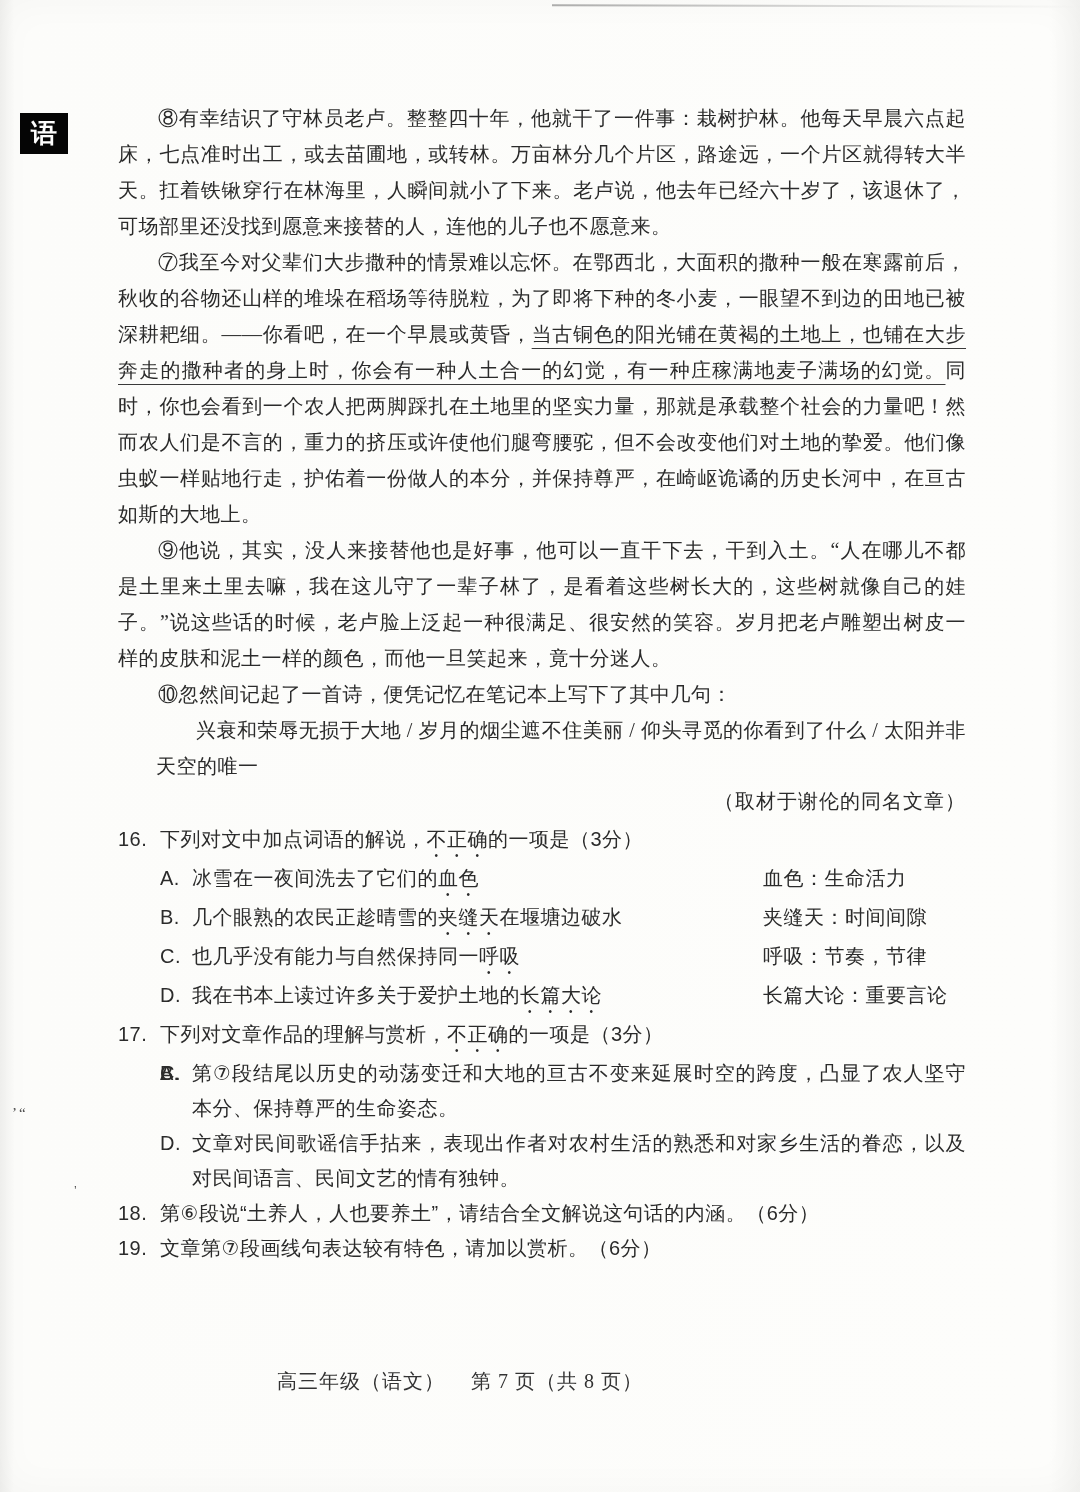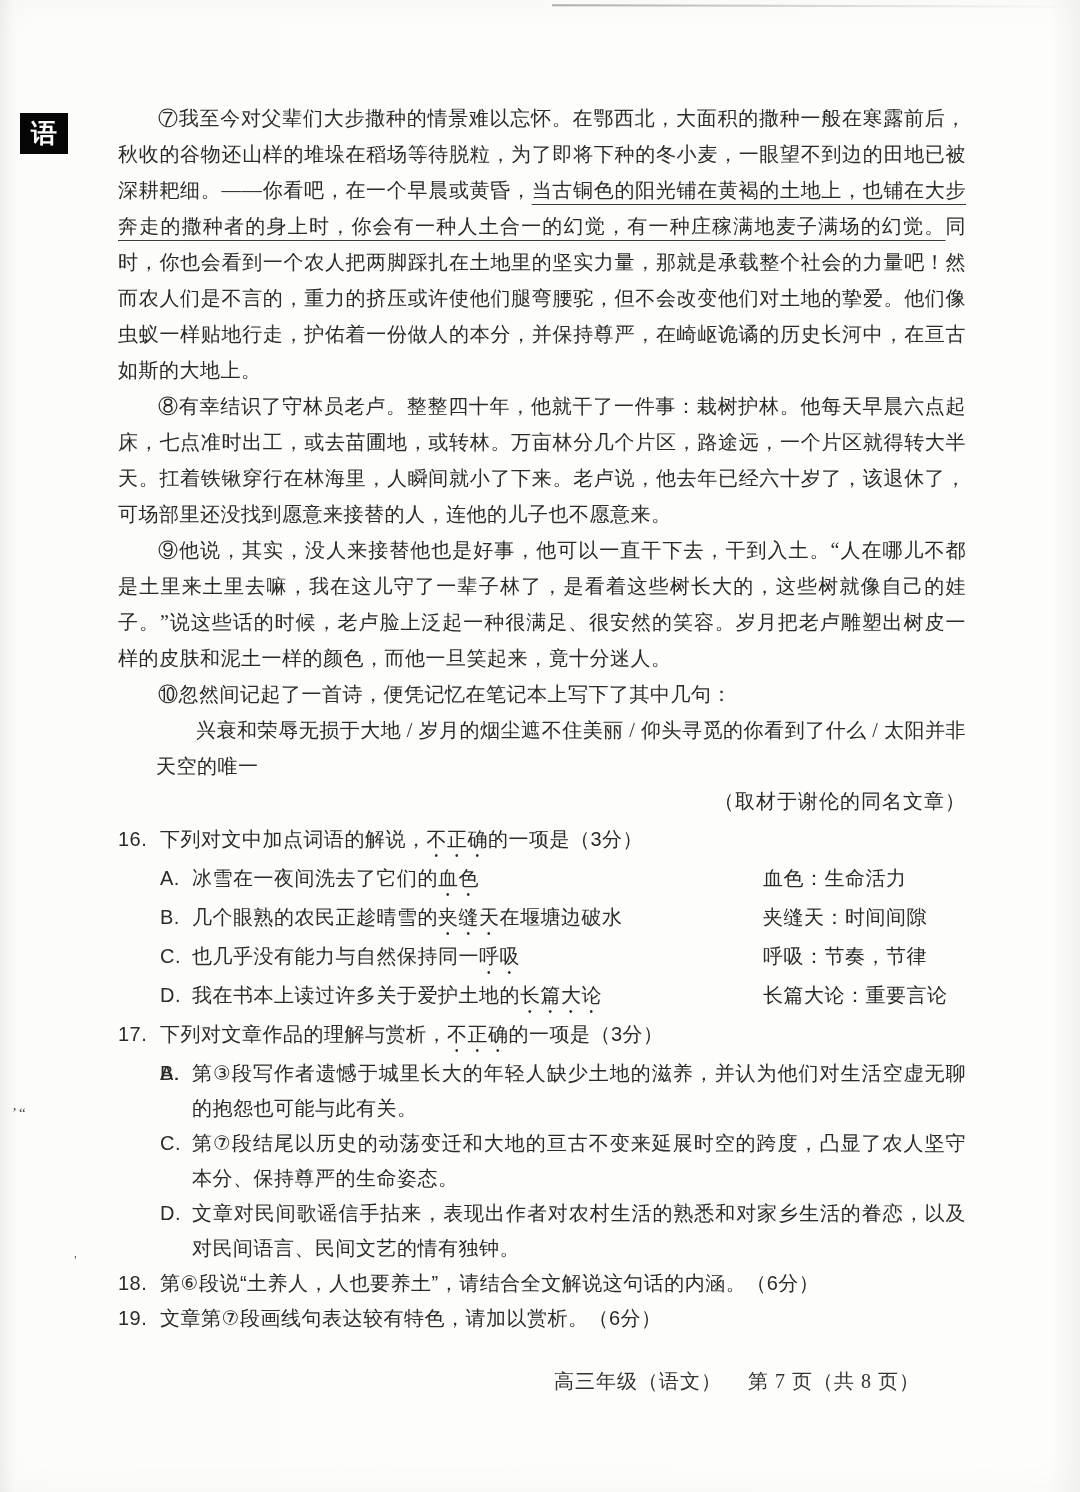--- a/index.html
+++ b/index.html
@@ -79,21 +79,21 @@
   .q16 .opt-row{padding-right:210px;} 
   .q-simple{position:relative;padding-left:42px;margin-top:0;}
   
   .artifact{position:absolute;color:#4a4a4a;font-size:15px;line-height:15px;}
   .artifact-b{left:12px;top:1106px;letter-spacing:2px;}
   .artifact-18{left:-44px;top:-12px;font-size:12px;}
   .q18wrap{position:relative;}
   
   .footer{
     position:absolute;left:0;top:1368px;width:920px;
-    text-align:right;
+    text-align:center;
     font-size:20px;letter-spacing:1px;
     color:#333;
   }
   .footer .gap{display:inline-block;width:26px;}
 </style>
 </head>
 <body>
 
 <div class="page">
 
@@ -101,22 +101,22 @@
 
   <div class="lang-tab">
     <span>语</span>
   </div>
 
   <div class="artifact artifact-b">’“</div>
 
   <div class="content">
 
     <div class="passage">
+      <p>⑧有幸结识了守林员老卢。整整四十年，他就干了一件事：栽树护林。他每天早晨六点起床，七点准时出工，或去苗圃地，或转林。万亩林分几个片区，路途远，一个片区就得转大半天。扛着铁锹穿行在林海里，人瞬间就小了下来。老卢说，他去年已经六十岁了，该退休了，可场部里还没找到愿意来接替的人，连他的儿子也不愿意来。</p>
       <p><span>⑦我至今对父辈们大步撒种的情景难以忘怀。在鄂西北，大面积的撒种一般在寒露前后，秋收的谷物还山样的堆垛在稻场等待脱粒，为了即将下种的冬小麦，一眼望不到边的田地已被深耕耙细。——你看吧，在一个早晨或黄昏，</span><span class="uline">当古铜色的阳光铺在黄褐的土地上，也铺在大步奔走的撒种者的身上时，你会有一种人土合一的幻觉，有一种庄稼满地麦子满场的幻觉。</span><span>同时，你也会看到一个农人把两脚踩扎在土地里的坚实力量，那就是承载整个社会的力量吧！然而农人们是不言的，重力的挤压或许使他们腿弯腰驼，但不会改变他们对土地的挚爱。他们像虫蚁一样贴地行走，护佑着一份做人的本分，并保持尊严，在崎岖诡谲的历史长河中，在亘古如斯的大地上。</span></p>
-      <p>⑧有幸结识了守林员老卢。整整四十年，他就干了一件事：栽树护林。他每天早晨六点起床，七点准时出工，或去苗圃地，或转林。万亩林分几个片区，路途远，一个片区就得转大半天。扛着铁锹穿行在林海里，人瞬间就小了下来。老卢说，他去年已经六十岁了，该退休了，可场部里还没找到愿意来接替的人，连他的儿子也不愿意来。</p>
       <p>⑨他说，其实，没人来接替他也是好事，他可以一直干下去，干到入土。“人在哪儿不都是土里来土里去嘛，我在这儿守了一辈子林了，是看着这些树长大的，这些树就像自己的娃子。”说这些话的时候，老卢脸上泛起一种很满足、很安然的笑容。岁月把老卢雕塑出树皮一样的皮肤和泥土一样的颜色，而他一旦笑起来，竟十分迷人。</p>
       <p>⑩忽然间记起了一首诗，便凭记忆在笔记本上写下了其中几句：</p>
       <div class="poem">兴衰和荣辱无损于大地 / 岁月的烟尘遮不住美丽 / 仰头寻觅的你看到了什么 / 太阳并非天空的唯一</div>
       <div class="attribution">（取材于谢伦的同名文章）</div>
     </div>
 
     <div class="questions">
 
       <div class="q16">
         <div class="q-stem">
@@ -141,21 +141,21 @@
       </div>
 
       <div class="q17">
         <div class="q-stem">
           <span class="q-num">17.</span><span>下列对文章作品的理解与赏析，</span><span class="em-dots">不正确</span><span>的一项是（3分）</span>
         </div>
         <div class="opt-row">
           <span class="opt-letter">A.</span>
         </div>
         <div class="opt-row">
-          <span class="opt-letter">B.</span><span>第③段写作者遗憾于城里长大的年轻人缺少土地的滋养，并认为他们对生活空虚无聊的抱怨也可能与此有关。</span>
+          <span class="opt-letter">B.</span>
         </div>
         <div class="opt-row">
           <span class="opt-letter">C.</span><span>第⑦段结尾以历史的动荡变迁和大地的亘古不变来延展时空的跨度，凸显了农人坚守本分、保持尊严的生命姿态。</span>
         </div>
         <div class="opt-row">
           <span class="opt-letter">D.</span><span>文章对民间歌谣信手拈来，表现出作者对农村生活的熟悉和对家乡生活的眷恋，以及对民间语言、民间文艺的情有独钟。</span>
         </div>
       </div>
 
       <div class="q-simple q18wrap">

